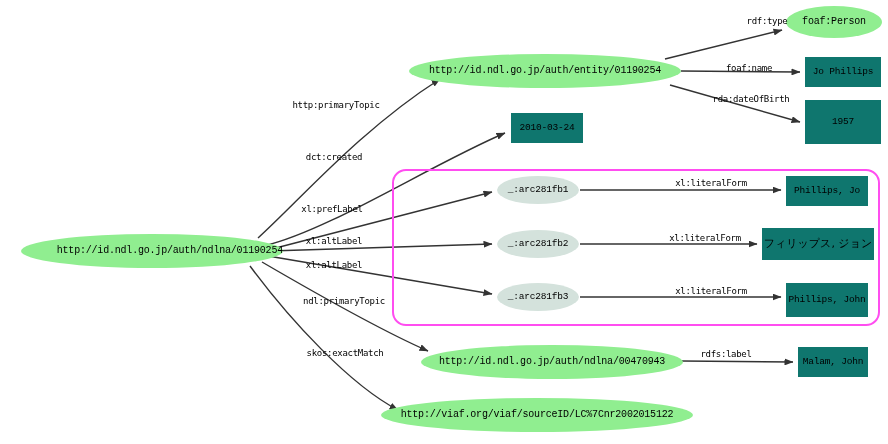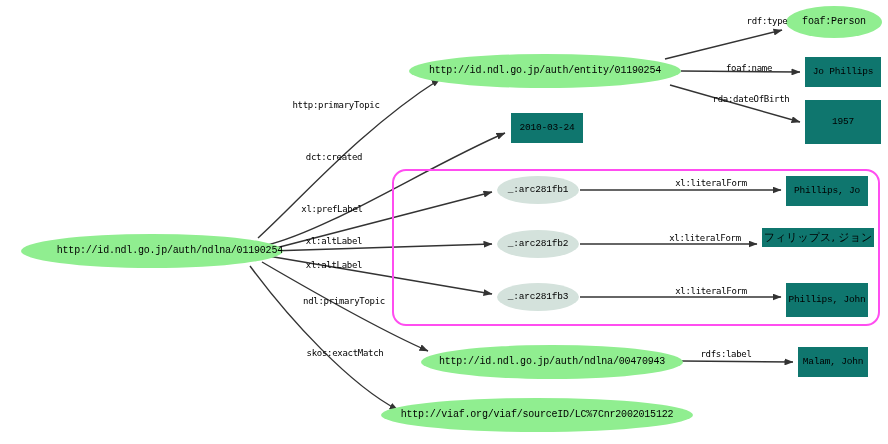--- a/index.html
+++ b/index.html
@@ -134,21 +134,21 @@
       </div>
       <div class="node node-blank" style="left: 497px; top: 230px; width: 82px; height: 28px;">
         <span>_:arc281fb2</span>
       </div>
       <div class="node node-blank" style="left: 497px; top: 283px; width: 82px; height: 28px;">
         <span>_:arc281fb3</span>
       </div>
       <div class="node node-literal" style="left: 786px; top: 176px; width: 82px; height: 30px;">
         <span>Phillips, Jo</span>
       </div>
-      <div class="node node-literal jp" style="left: 762px; top: 228px; width: 112px; height: 19px;">
+      <div class="node node-literal jp" style="left: 762px; top: 228px; width: 112px; height: 32px;">
         <span>フィリップス, ジョン</span>
       </div>
       <div class="node node-literal" style="left: 786px; top: 283px; width: 82px; height: 34px;">
         <span>Phillips, John</span>
       </div>
       <div class="node node-uri" style="left: 421px; top: 345px; width: 262px; height: 34px;">
         <span>http://id.ndl.go.jp/auth/ndlna/00470943</span>
       </div>
       <div class="node node-literal" style="left: 798px; top: 347px; width: 70px; height: 30px;">
         <span>Malam, John</span>

